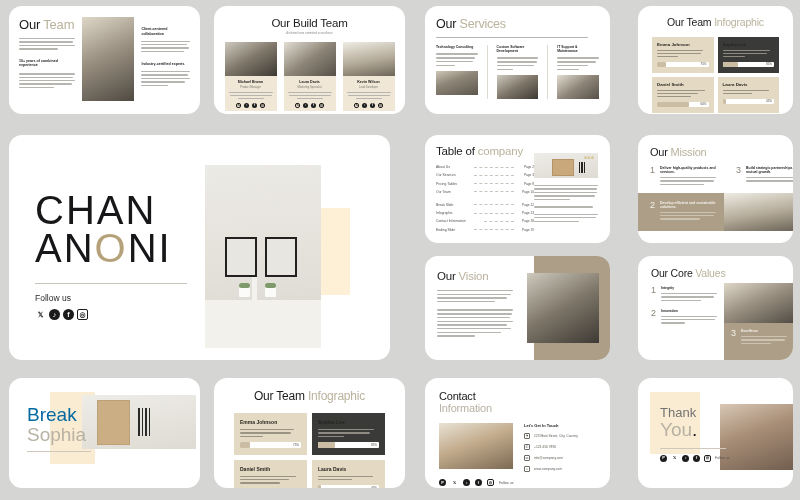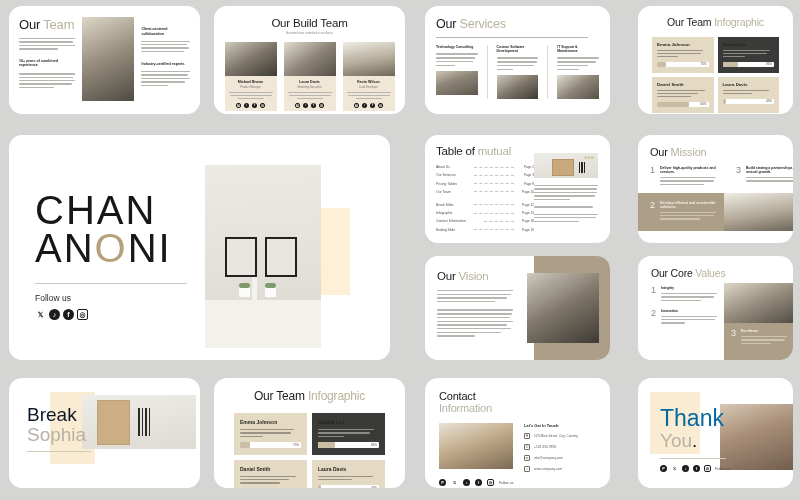--- a/index.html
+++ b/index.html
@@ -150,21 +150,21 @@
   #s-values .hd { font-size: 3.3px; font-weight: bold; color: #1e1d1a; }
   #s-values .right { position: relative; width: 69px; }
   #s-values .ph { position: absolute; right: 0; top: 4px; width: 69px; height: 42px; }
   #s-values .tanbox { position: absolute; right: 0; top: 44px; width: 69px; height: 40px; background: #ad9f87; padding: 6px 7px; }
   #s-values .tanbox .num, #s-values .tanbox .hd { color: #f4f1ea; }
 
   
   #s-break .creamcol { position: absolute; left: 41px; top: 14px; width: 45px; height: 72px; background: #faecd2; }
   #s-break .photoband { position: absolute; left: 73px; top: 17px; width: 114px; height: 54px; }
   #s-break .words { position: absolute; left: 18px; top: 27px; }
-  #s-break .w1 { font-size: 19px; color: #0f172a; font-weight: 400; line-height: 1.05; }
+  #s-break .w1 { font-size: 19px; color: #0369a1; font-weight: 400; line-height: 1.05; }
   #s-break .w2 { font-size: 19px; color: #b8b2a4; font-weight: 400; line-height: 1.05; }
   #s-break .hr { width: 64px; height: 1px; background: #cfc9bb; margin-top: 6px; }
   #s-break .bookspine { position: absolute; left: 88px; top: 22px; width: 33px; height: 45px; background: #cbae84; border: 1px solid #bfa177; }
   #s-break .pens { position: absolute; left: 129px; top: 30px; display: flex; gap: 2px; }
   #s-break .pens i { display: block; width: 1.5px; height: 28px; background: #2a2a2a; }
 
   
   #s-contact .t1 { font-size: 11px; color: #18181a; padding: 12px 0 0 14px; }
   #s-contact .t2 { font-size: 11px; color: #b8b2a4; padding-left: 14px; }
   #s-contact .body { display: flex; gap: 11px; padding: 9px 0 0 14px; }
@@ -174,21 +174,21 @@
   #s-contact .cico { width: 6px; height: 6px; border: 0.6px solid #6e6b64; border-radius: 1px;
                      display:flex; align-items:center; justify-content:center; font-size: 3.4px; color:#5f5c55; }
   #s-contact .ctxt { font-size: 3.3px; color: #5f5c55; }
   #s-contact .footer { display: flex; align-items: center; gap: 5px; padding: 7px 0 0 14px; }
   #s-contact .soc { width: 7px; height: 7px; font-size: 4px; }
   #s-contact .fl { font-size: 3.4px; color: #55524c; }
 
   
   #s-thanks .creamblk { position: absolute; left: 12px; top: 14px; width: 50px; height: 62px; background: #faecd2; }
   #s-thanks .words { position: absolute; left: 22px; top: 28px; }
-  #s-thanks .w1 { font-size: 23px; color: #0369a1; line-height: 1.08; }
+  #s-thanks .w1 { font-size: 13px; color: #737373; line-height: 1.08; }
   #s-thanks .w2 { font-size: 19px; color: #b8b2a4; line-height: 1.08; }
   #s-thanks .w2 .dot { color: #18181a; }
   #s-thanks .hr { width: 66px; height: 1px; background: #cfc9bb; margin-top: 7px; }
   #s-thanks .footer { display: flex; align-items: center; gap: 4px; margin-top: 6px; }
   #s-thanks .soc { width: 7px; height: 7px; font-size: 4px; }
   #s-thanks .fl { font-size: 3.4px; color: #55524c; }
   #s-thanks .ph { position: absolute; left: 82px; top: 26px; width: 86px; height: 66px; }
 </style>
 </head>
 <body>
@@ -435,21 +435,21 @@
           <span class="soc sq">◎</span>
         </div>
       </div>
     </div>
   </div>
 
   <div class="slide" id="s-toc">
     <div class="pad">
       <div class="h-title t">
         <span>Table of</span>
-        <span class="accent">mutual</span>
+        <span class="accent">company</span>
       </div>
       <div class="rows">
         <div class="row">
           <span class="lbl">About Us</span>
           <span class="dots"></span>
           <span class="pg">Page 2</span>
         </div>
         <div class="row">
           <span class="lbl">Our Services</span>
           <span class="dots"></span>

